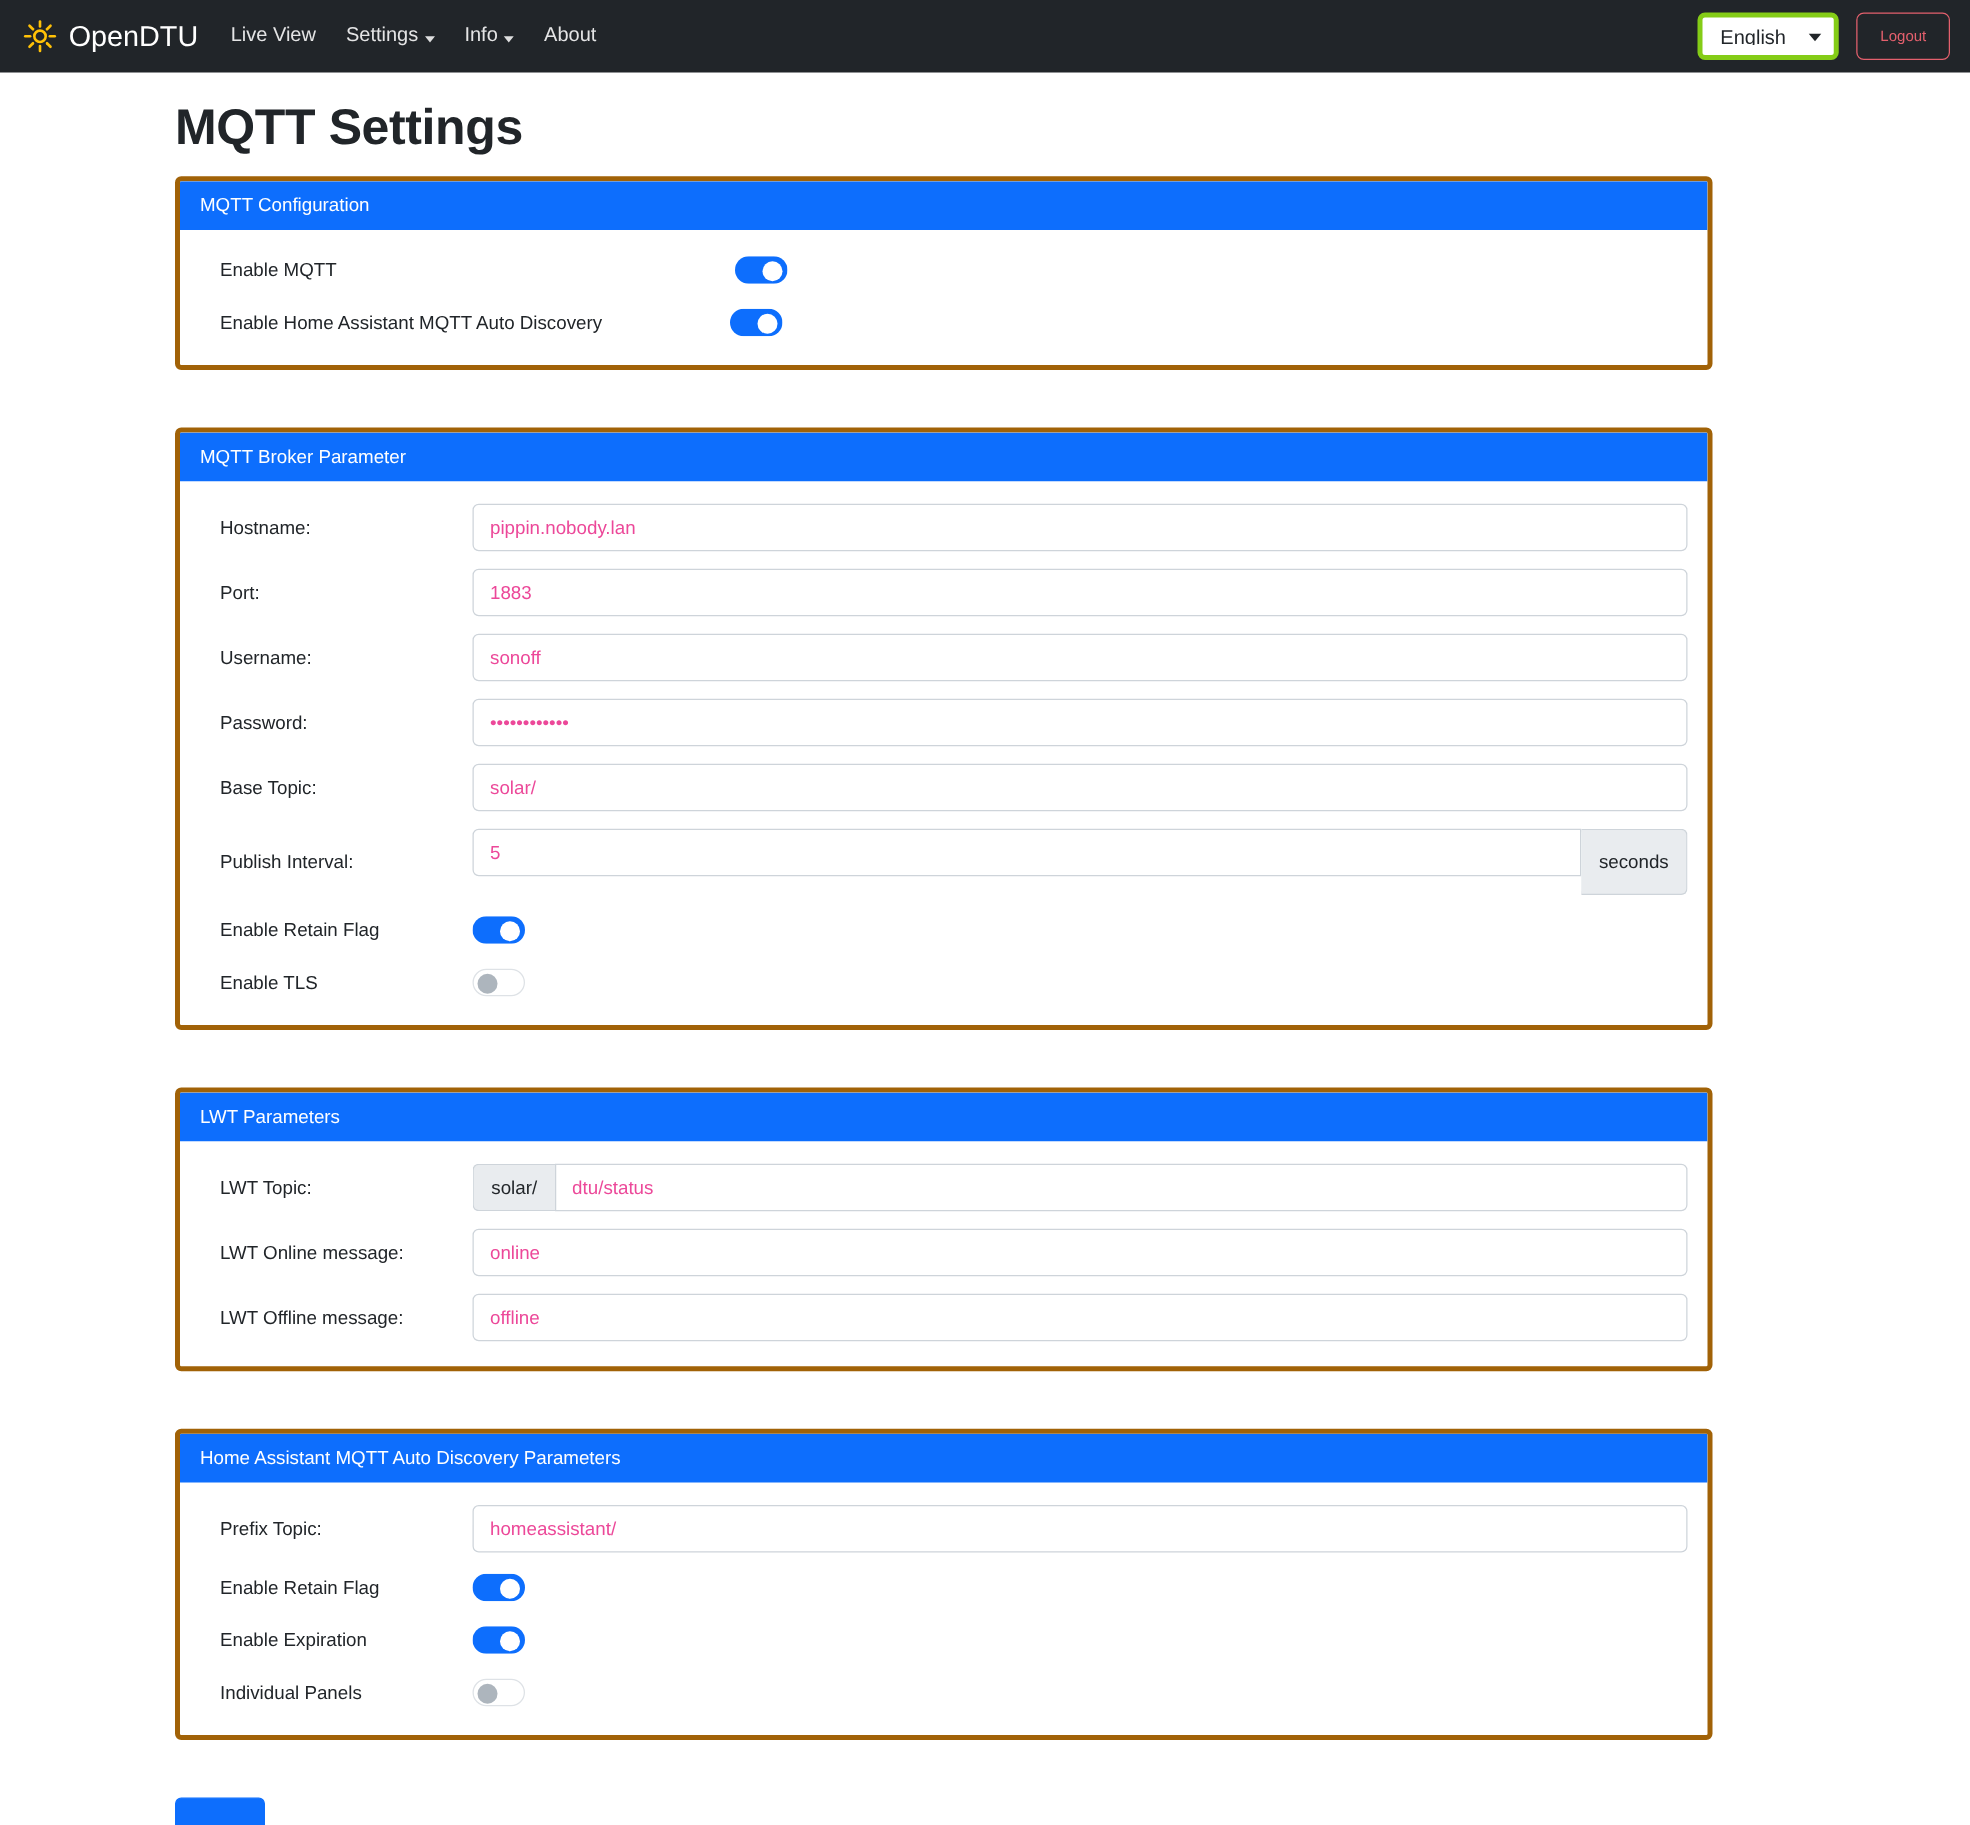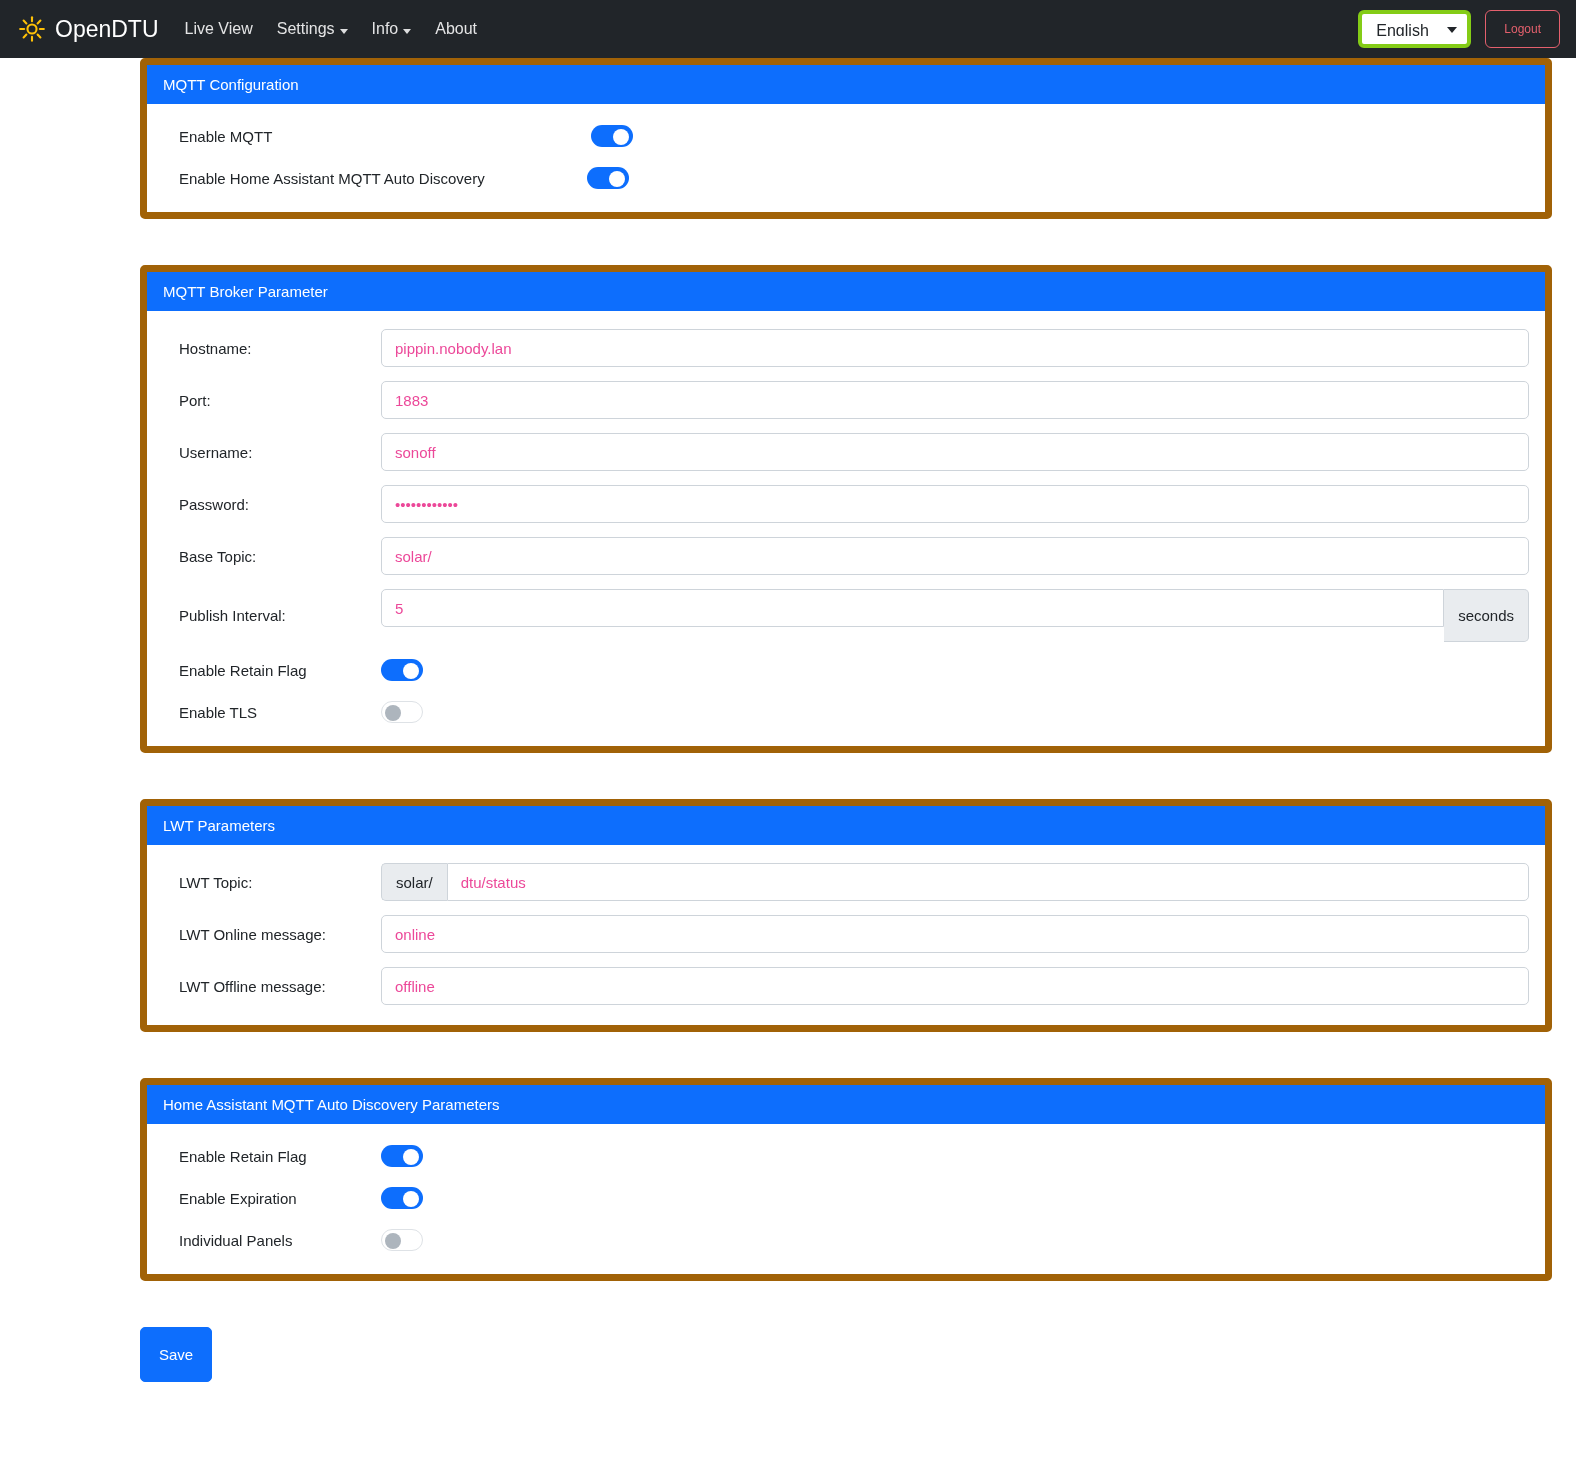--- a/index.html
+++ b/index.html
@@ -101,23 +101,23 @@
   .page {
     padding: 0 0 0 0;
   }
   .page-title {
     font-size: 40px;
     font-weight: 700;
     margin: 22px 0 16px 140px;
     letter-spacing: -0.3px;
   }
   .card {
-    width: 1412px;
+    width: 1230px;
     margin: 0 0 46px 140px;
-    border: 7px solid #a16207;
+    border: 4px solid #a16207;
     border-radius: 5px;
     background: #ffffff;
     overflow: hidden;
   }
   .card-header {
     background: #0d6efd;
     color: #ffffff;
     font-size: 15px;
     padding: 11px 16px;
   }
@@ -257,20 +257,21 @@
       <select class="lang-select">
         <option>English</option>
       </select>
     </span>
     <button class="logout-btn">Logout</button>
   </div>
 </div>
 
 <div class="page">
 
+  <h1 class="page-title">MQTT Settings</h1>
 
   
   <div class="card">
     <div class="card-header">MQTT Configuration</div>
     <div class="card-body">
       <div class="row">
         <div class="row-label">Enable MQTT</div>
         <div class="toggle on" style="margin-left:210px">
             <span class="knob"></span>
           </div>
@@ -377,20 +378,26 @@
       </div>
 
     </div>
   </div>
 
   
   <div class="card">
     <div class="card-header">Home Assistant MQTT Auto Discovery Parameters</div>
     <div class="card-body">
 
+      <div class="row">
+        <div class="row-label">Prefix Topic:</div>
+        <div class="field">
+          <input class="input" type="text" value="homeassistant/" style="">
+        </div>
+      </div>
 
       <div class="row">
         <div class="row-label">Enable Retain Flag</div>
         <div class="toggle on">
             <span class="knob"></span>
           </div>
       </div>
 
       <div class="row">
         <div class="row-label">Enable Expiration</div>

